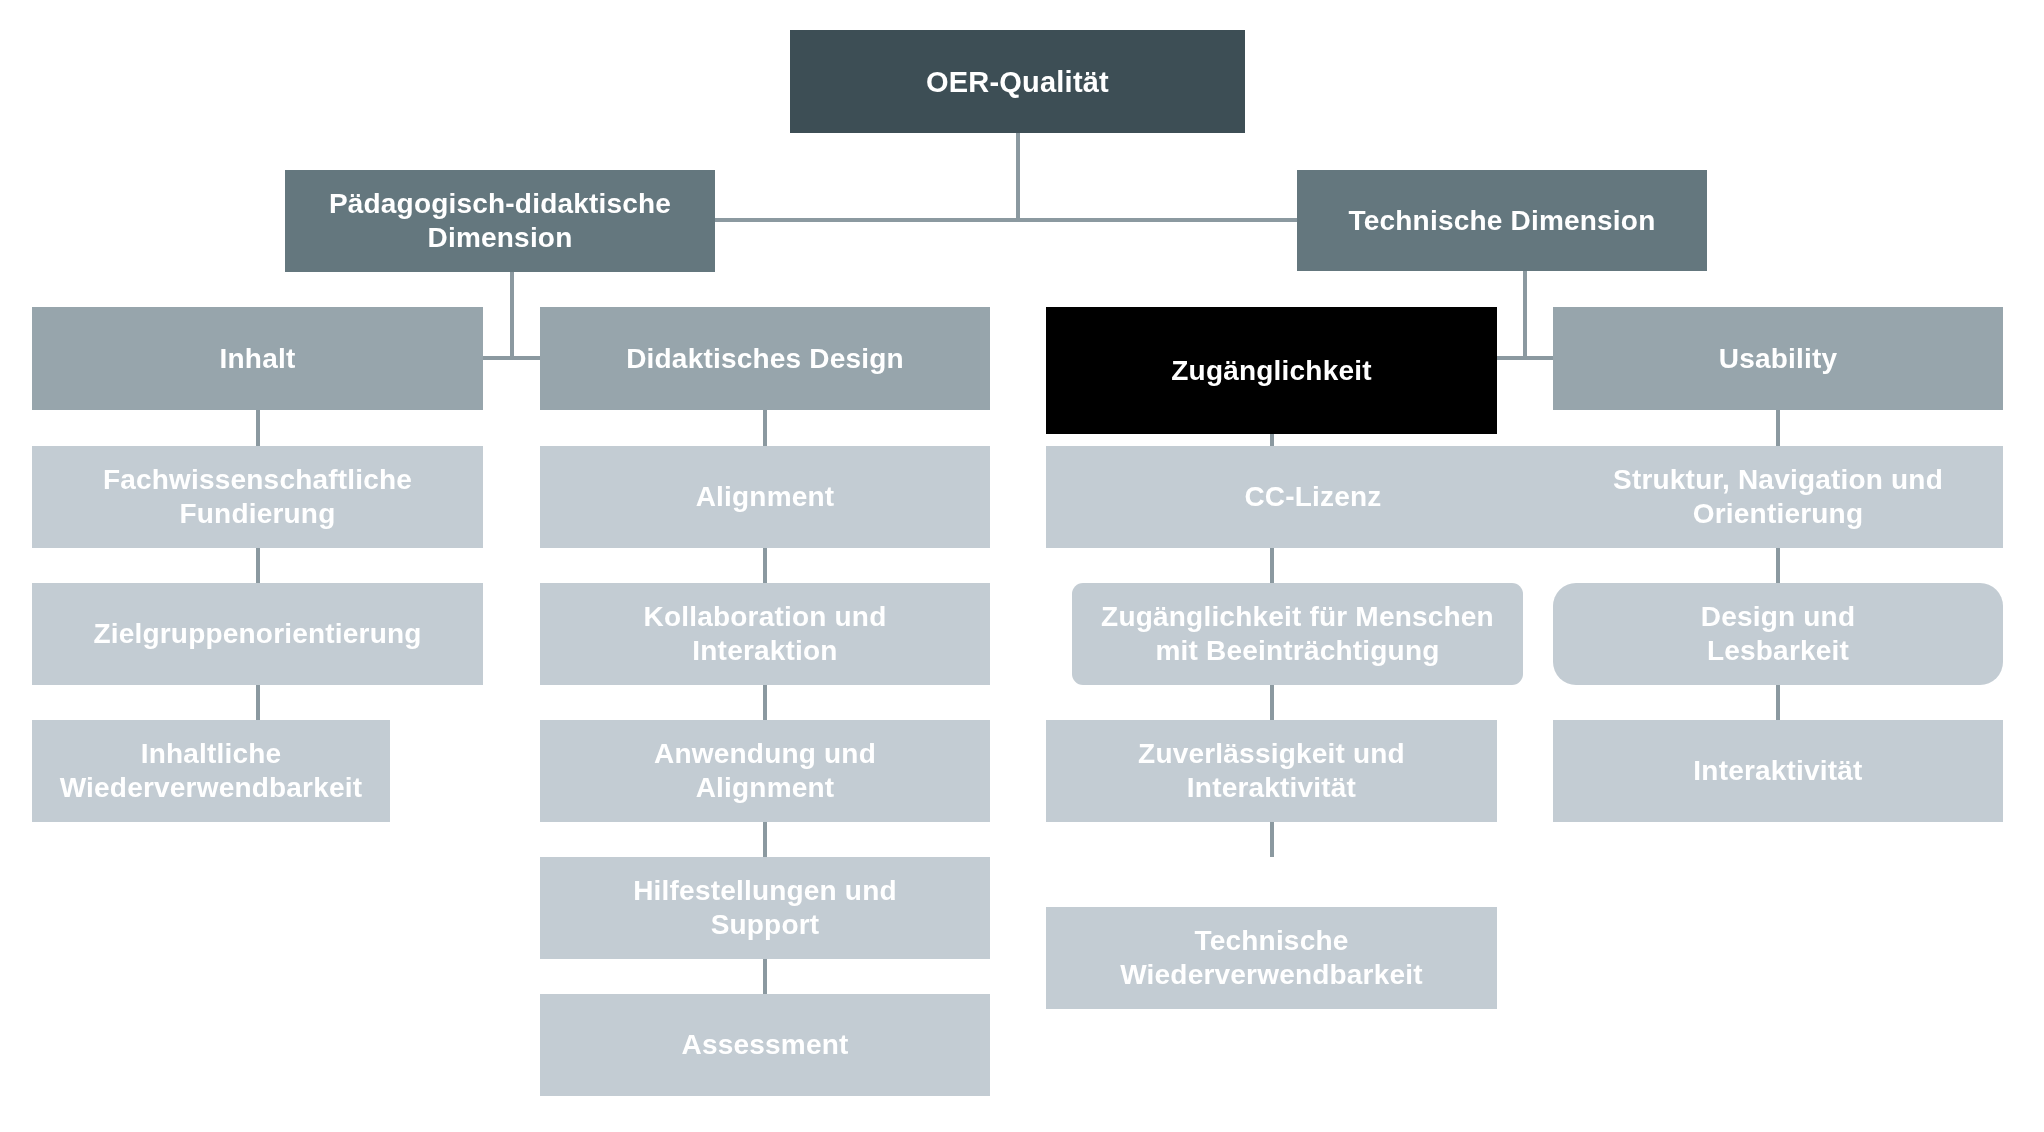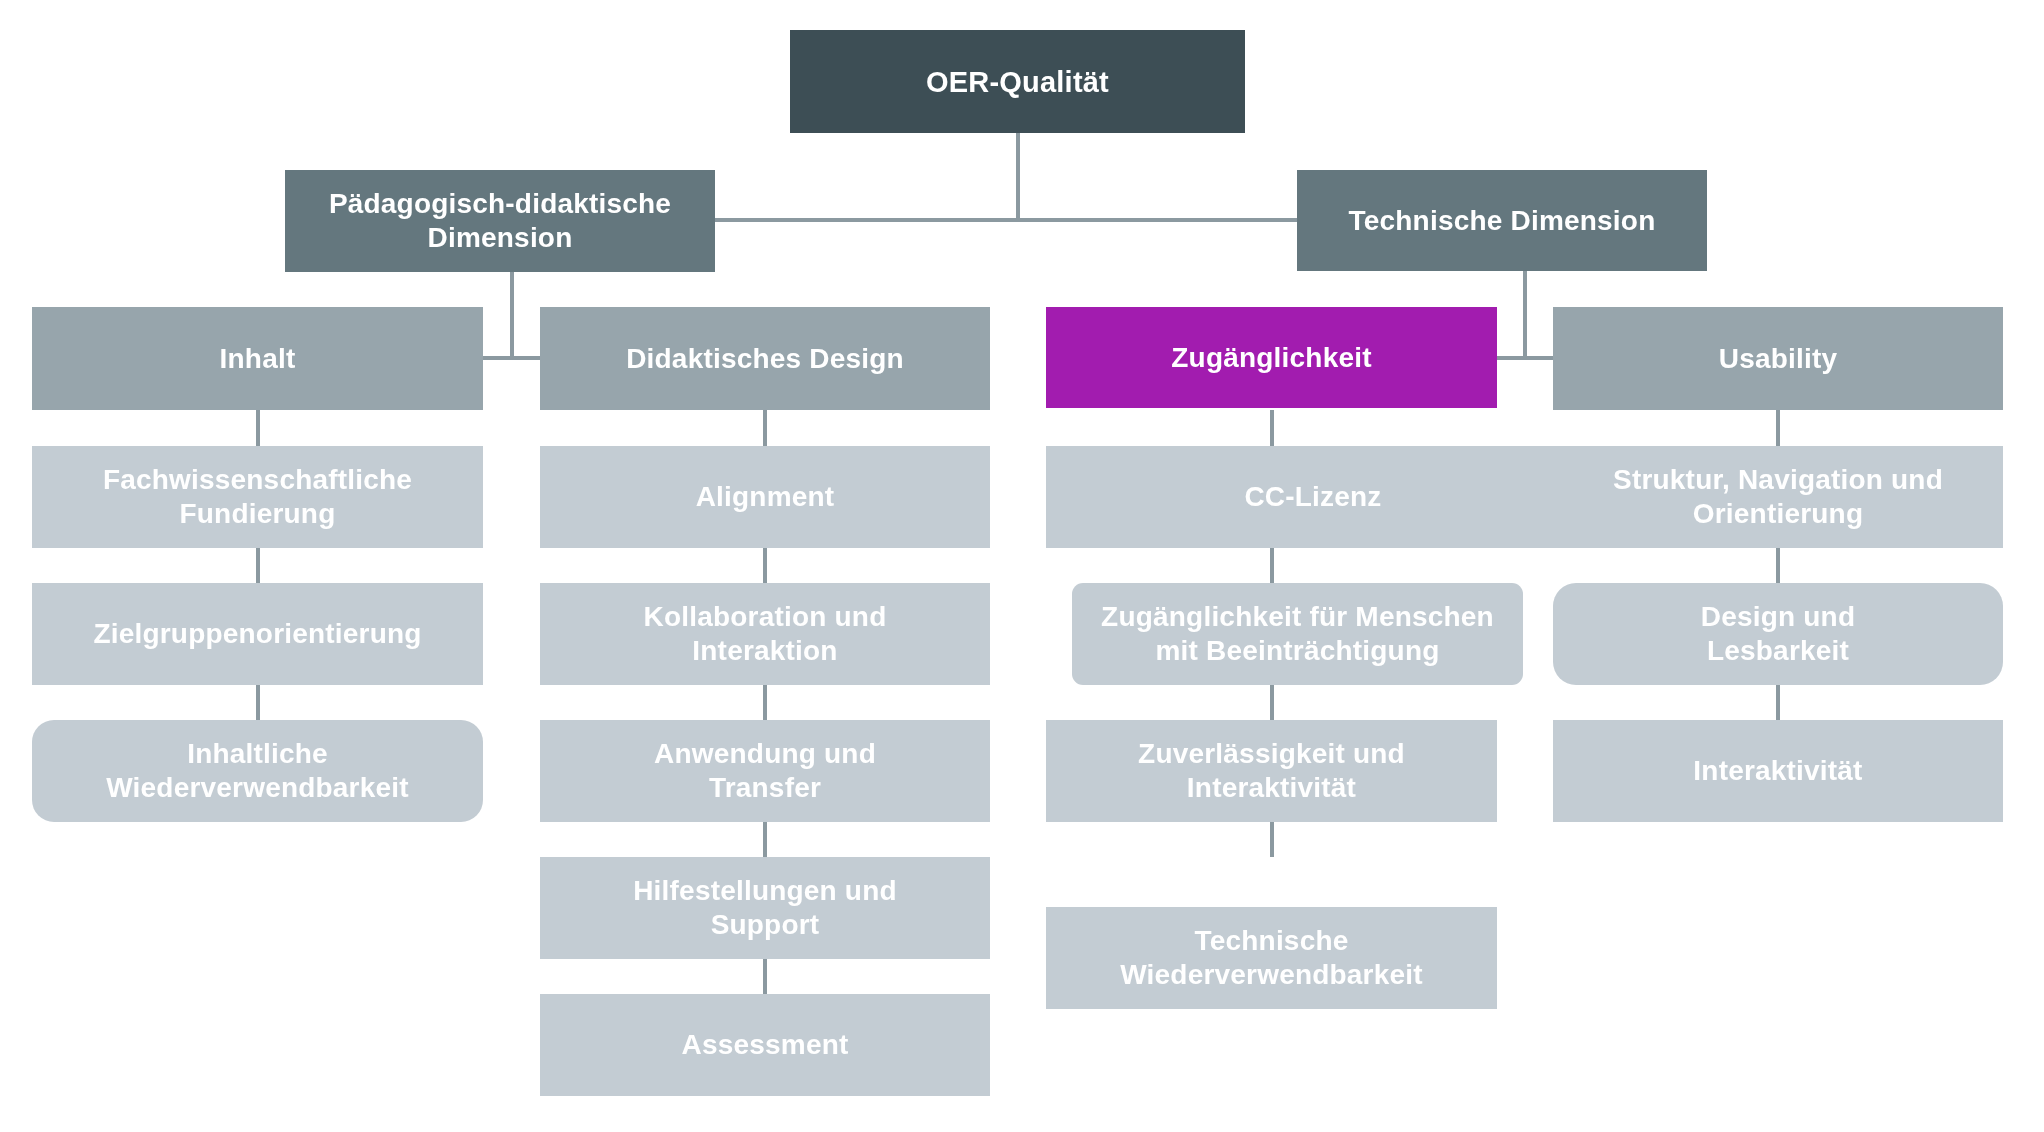--- a/index.html
+++ b/index.html
@@ -73,49 +73,49 @@
     <div class="node category" style="left: 32px; top: 307px; width: 451px; height: 103px; background: rgb(151, 165, 172);">
       <span class="label">Inhalt</span>
     </div>
     <div class="node item" style="left: 32px; top: 446px; width: 451px; height: 102px; background: rgb(195, 204, 211);">
       <span class="label">Fachwissenschaftliche
 Fundierung</span>
     </div>
     <div class="node item" style="left: 32px; top: 583px; width: 451px; height: 102px; background: rgb(195, 204, 211);">
       <span class="label">Zielgruppenorientierung</span>
     </div>
-    <div class="node item" style="left: 32px; top: 720px; width: 451px; height: 102px; background: rgb(195, 204, 211); border-radius: 22px;">
+    <div class="node item" style="left: 32px; top: 720px; width: 358px; height: 102px; background: rgb(195, 204, 211);">
       <span class="label">Inhaltliche
 Wiederverwendbarkeit</span>
     </div>
     <div class="node category" style="left: 540px; top: 307px; width: 450px; height: 103px; background: rgb(151, 165, 172);">
       <span class="label">Didaktisches Design</span>
     </div>
     <div class="node item" style="left: 540px; top: 446px; width: 450px; height: 102px; background: rgb(195, 204, 211);">
       <span class="label">Alignment</span>
     </div>
     <div class="node item" style="left: 540px; top: 583px; width: 450px; height: 102px; background: rgb(195, 204, 211);">
       <span class="label">Kollaboration und
 Interaktion</span>
     </div>
     <div class="node item" style="left: 540px; top: 720px; width: 450px; height: 102px; background: rgb(195, 204, 211);">
       <span class="label">Anwendung und
-Transfer</span>
+Alignment</span>
     </div>
     <div class="node item" style="left: 540px; top: 857px; width: 450px; height: 102px; background: rgb(195, 204, 211);">
       <span class="label">Hilfestellungen und
 Support</span>
     </div>
     <div class="node item" style="left: 540px; top: 994px; width: 450px; height: 102px; background: rgb(195, 204, 211);">
       <span class="label">Assessment</span>
     </div>
     <div class="node dimension" style="left: 1297px; top: 170px; width: 410px; height: 101px; background: rgb(100, 119, 126);">
       <span class="label">Technische Dimension</span>
     </div>
-    <div class="node category" style="left: 1046px; top: 307px; width: 451px; height: 101px; background: #a21caf;">
+    <div class="node category" style="left: 1046px; top: 307px; width: 451px; height: 127px; background: #000000;">
       <span class="label">Zugänglichkeit</span>
     </div>
     <div class="node item" style="left: 1046px; top: 446px; width: 534px; height: 102px; background: rgb(195, 204, 211);">
       <span class="label">CC-Lizenz</span>
     </div>
     <div class="node item" style="left: 1072px; top: 583px; width: 451px; height: 102px; background: rgb(195, 204, 211); border-radius: 11px;">
       <span class="label">Zugänglichkeit für Menschen
 mit Beeinträchtigung</span>
     </div>
     <div class="node item" style="left: 1046px; top: 720px; width: 451px; height: 102px; background: rgb(195, 204, 211);">

